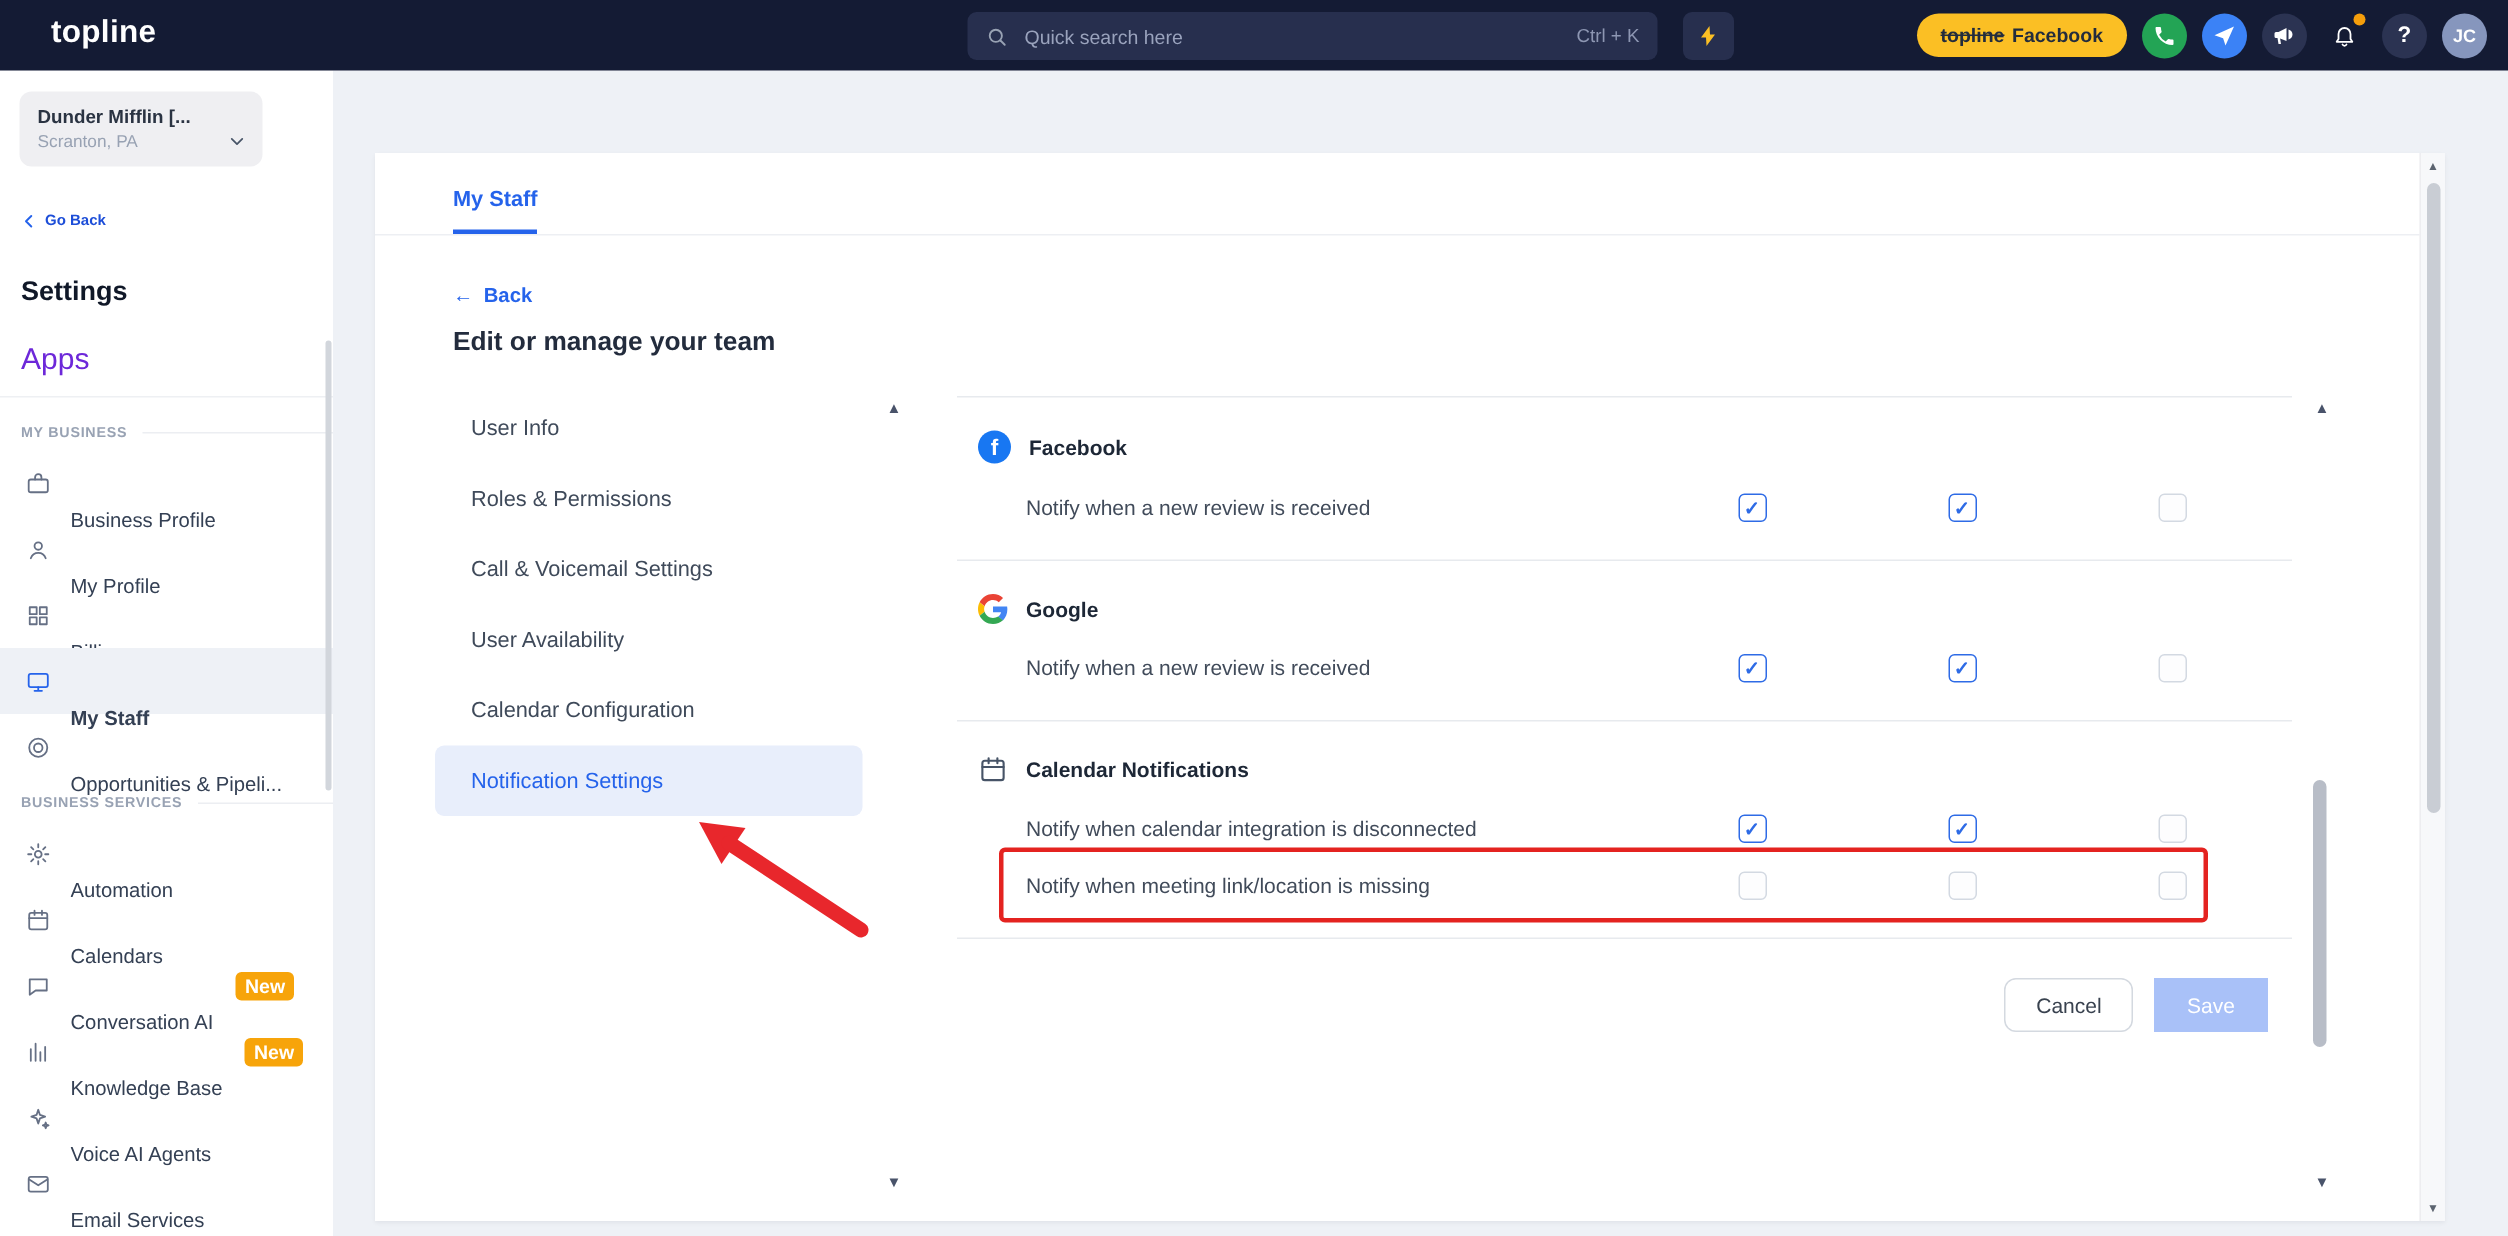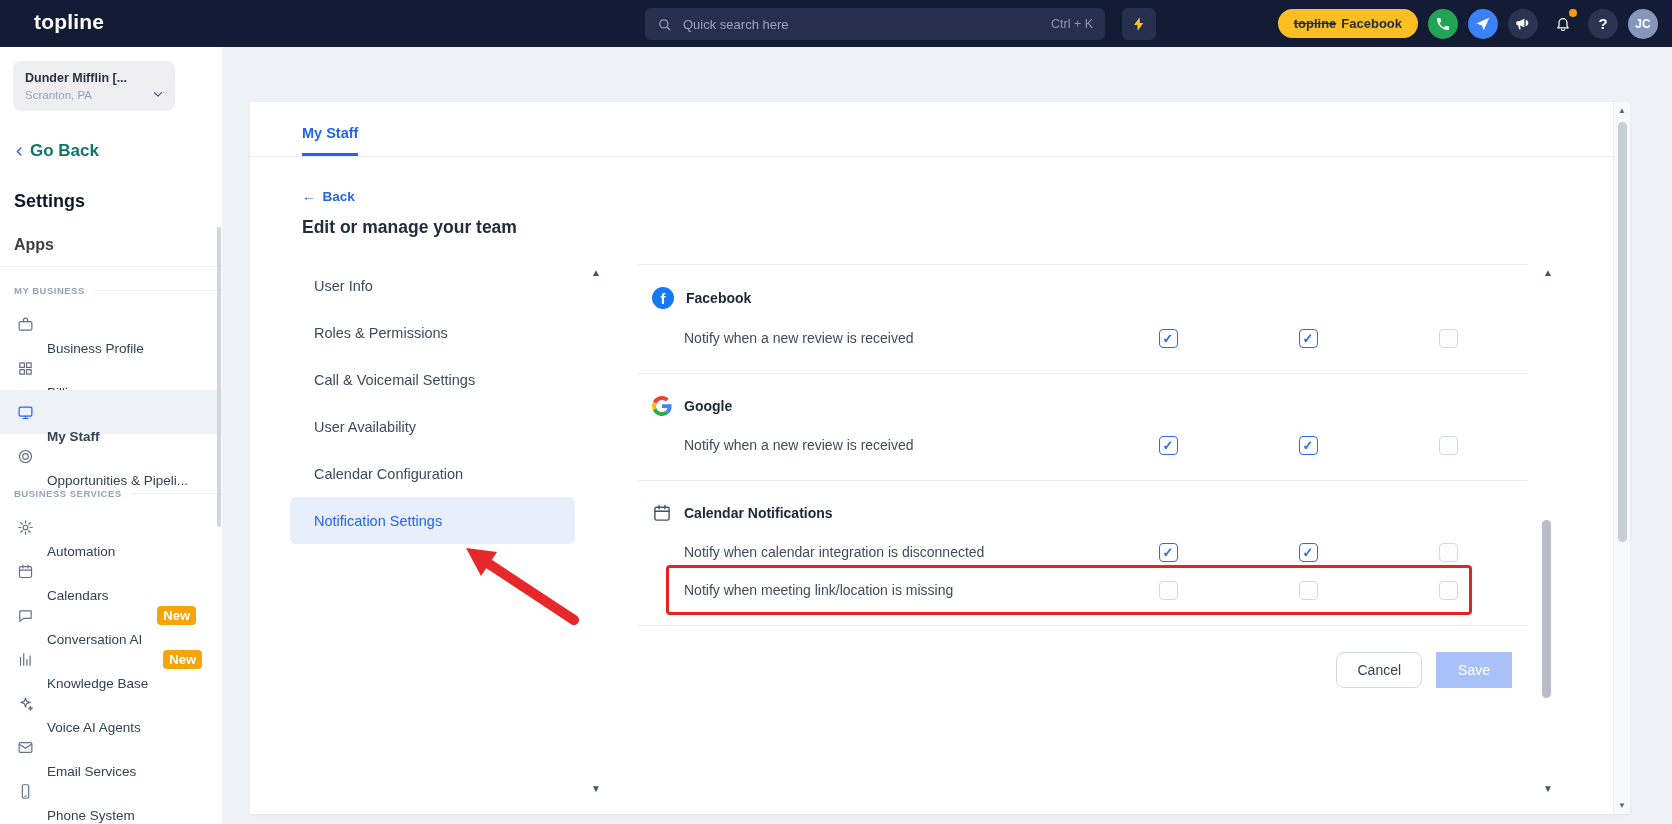--- a/index.html
+++ b/index.html
@@ -35,25 +35,25 @@
     display:flex; align-items:center; justify-content:center; cursor:pointer; }
 
   
   .sidebar { position:absolute; top:47px; left:0; width:222px; height:777px; background:#fff; z-index:10; }
   .loc-card { margin:14px 0 0 13px; width:162px; background:#efeff2; border-radius:8px; padding:10px 10px 10px 12px;
     display:flex; align-items:flex-end; cursor:pointer; }
   .loc-text { flex:1; min-width:0; }
   .loc-name { font-size:12.5px; font-weight:700; color:#2a3342; white-space:nowrap; overflow:hidden; }
   .loc-sub { font-size:11.5px; color:#98a2b3; margin-top:4px; }
   .loc-card svg { width:14px; height:14px; stroke:#475467; fill:none; stroke-width:2; stroke-linecap:round; stroke-linejoin:round; flex:none; }
-  .go-back { display:flex; align-items:center; gap:4px; color:#0f766e; font-weight:700; font-size:17px;
+  .go-back { display:flex; align-items:center; gap:4px; color:#1d4ed8; font-weight:700; font-size:10px;
     margin:30px 0 0 13px; cursor:pointer; width:max-content; }
   .go-back svg { width:13px; height:13px; stroke:#2563eb; fill:none; stroke-width:2.4; stroke-linecap:round; stroke-linejoin:round; }
   .settings-title { font-size:18px; font-weight:700; color:#101828; margin:30px 0 0 14px; }
-  .apps-item { font-size:16px; color:#404040; margin:24px 0 12px 14px; cursor:pointer; width:max-content;font-weight:bold; }
+  .apps-item { font-size:20px; color:#6d28d9; margin:24px 0 12px 14px; cursor:pointer; width:max-content; }
   .sections { border-top:1px solid #eef0f3; padding-top:8px; }
   .section-label { display:flex; align-items:center; gap:10px; margin:10px 0 6px 14px; font-size:9.5px;
     letter-spacing:.5px; color:#98a2b3; font-weight:700; }
   .section-label::after { content:""; flex:1; height:1px; background:#eceef2; }
   .side-item { height:44px; display:flex; align-items:center; gap:13px; padding-left:17px; font-size:13.5px;
     color:#344054; cursor:pointer; position:relative; }
   .side-item .icon { width:17px; height:17px; color:#667085; flex:none; display:inline-flex; }
   .side-item .icon svg { width:100%; height:100%; }
   .side-item.active { background:#eef1f6; font-weight:700; }
   .side-item.active .icon { color:#2563eb; }
@@ -201,20 +201,29 @@
           <svg viewBox="0 0 24 24" fill="none" stroke="currentColor" stroke-width="1.7" stroke-linecap="round" stroke-linejoin="round">
             <rect x="3" y="8" width="18" height="12" rx="2"></rect>
             <path d="M9 8V6a3 3 0 0 1 6 0v2"></path>
           </svg>
         </span>
         <span class="side-label">Business Profile</span>
       </div>
       <div class="side-item">
         <span class="icon">
           <svg viewBox="0 0 24 24" fill="none" stroke="currentColor" stroke-width="1.7" stroke-linecap="round" stroke-linejoin="round">
+            <circle cx="12" cy="8.5" r="3.5"></circle>
+            <path d="M5 20c1.4-3.8 4.6-5 7-5s5.6 1.2 7 5"></path>
+          </svg>
+        </span>
+        <span class="side-label">My Profile</span>
+      </div>
+      <div class="side-item">
+        <span class="icon">
+          <svg viewBox="0 0 24 24" fill="none" stroke="currentColor" stroke-width="1.7" stroke-linecap="round" stroke-linejoin="round">
             <rect x="4" y="4" width="6.5" height="6.5"></rect>
             <rect x="13.5" y="4" width="6.5" height="6.5"></rect>
             <rect x="4" y="13.5" width="6.5" height="6.5"></rect>
             <rect x="13.5" y="13.5" width="6.5" height="6.5"></rect>
           </svg>
         </span>
         <span class="side-label">Billing</span>
       </div>
       <div class="side-item active">
         <span class="icon">

